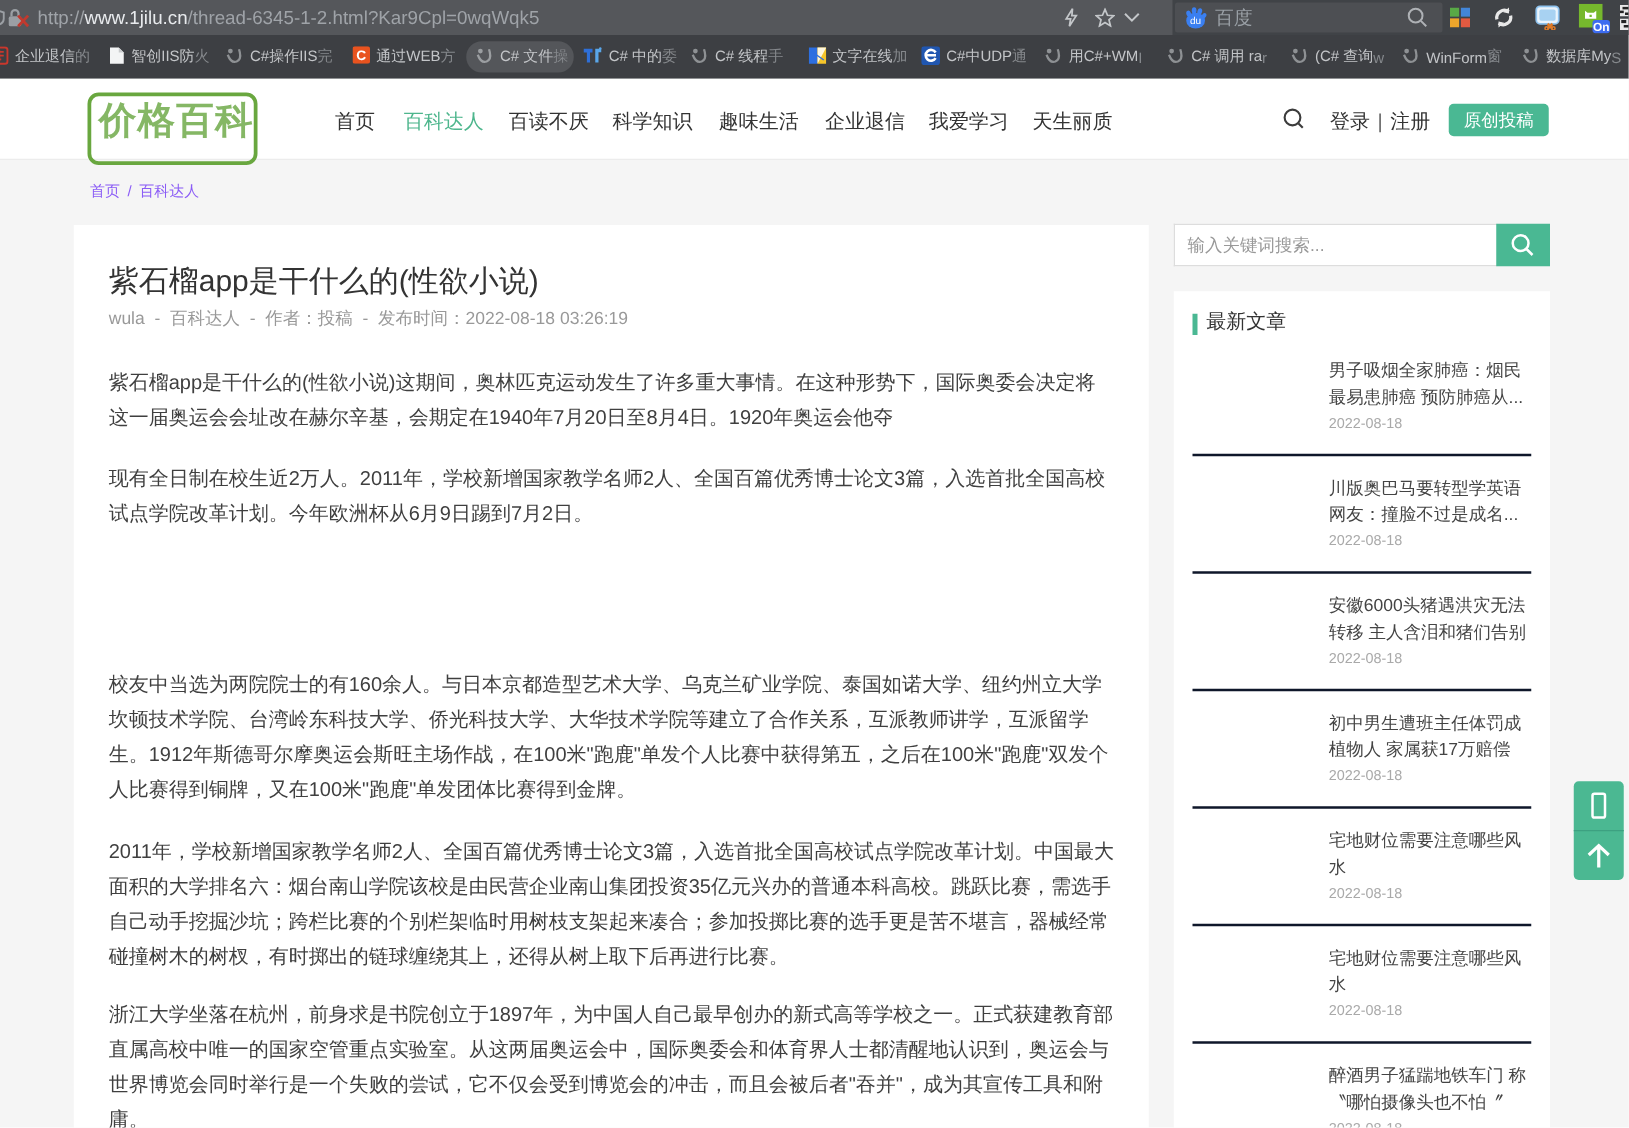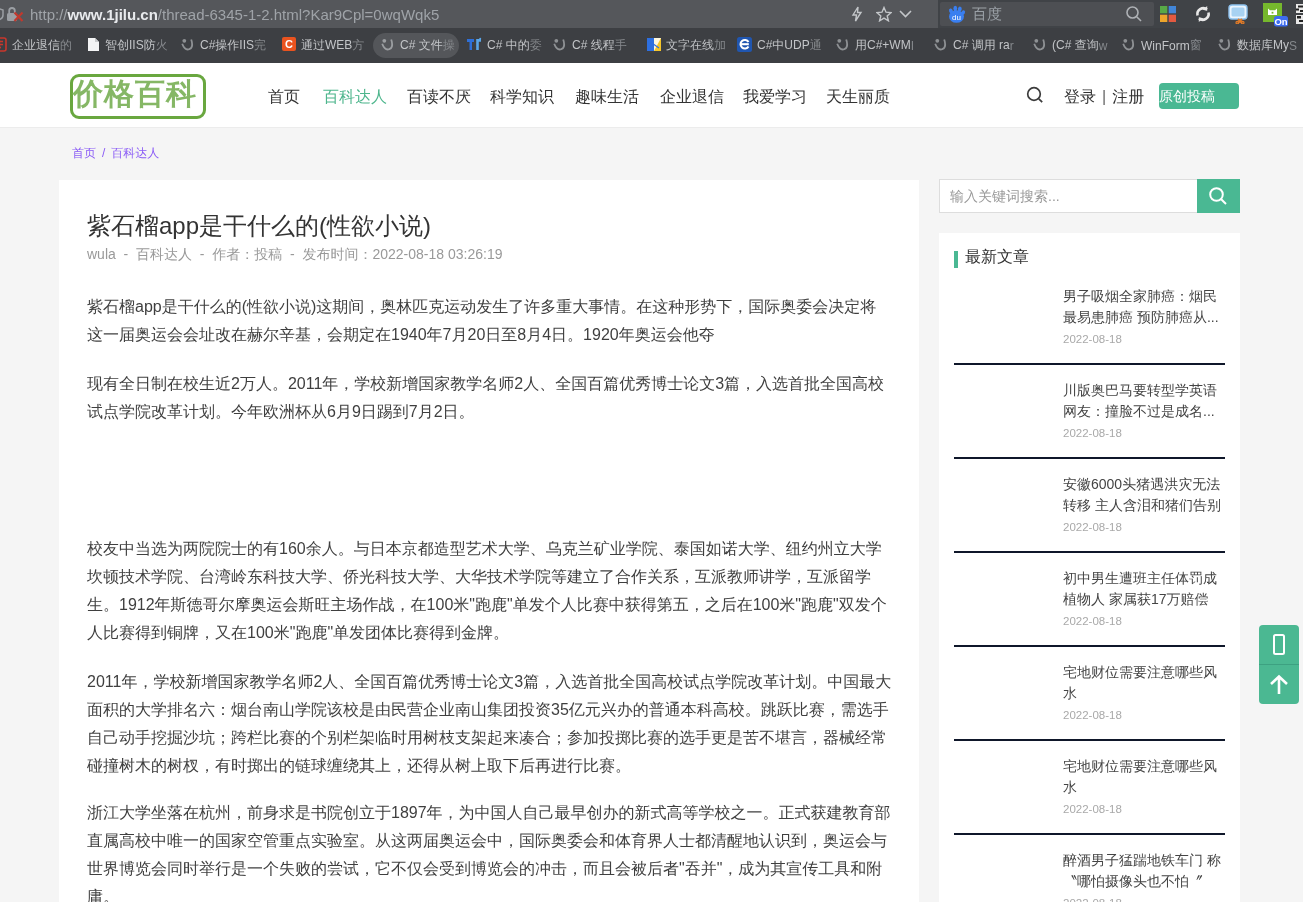--- a/index.html
+++ b/index.html
@@ -2,34 +2,34 @@
 <html><head><meta charset="utf-8">
 <style>
 *{margin:0;padding:0;box-sizing:border-box}
 html,body{width:1303px;height:902px;overflow:hidden}
 body{font-family:"Liberation Sans",sans-serif;background:#f5f5f5;position:relative}
 .abs{position:absolute}
 
 #urlbar{position:absolute;left:0;top:0;width:1303px;height:28px;background:#55575b}
 #urlzone2{position:absolute;left:938px;top:0;width:365px;height:28px;background:#404347}
 #urltext{position:absolute;left:30px;top:6px;font-size:15px;color:#9fa3a8}
-#urltext b{color:#e8eaed;font-weight:bold}
+#urltext b{color:#e8eaed;font-weight:normal}
 #searchfield{position:absolute;left:940px;top:2px;width:214px;height:24px;background:#4d4f53;border-radius:2px}
 #bookmarks{position:absolute;left:0;top:28px;width:1303px;height:35px;background:#3d3f43}
 .bm{position:absolute;top:0;height:35px;display:flex;align-items:center;font-size:12px;color:#c3c5c8;white-space:nowrap}
 .bm .bi{display:inline-block;margin-right:5px;flex:0 0 auto}
 .fade{color:#85888c}
 
 #header{position:absolute;left:0;top:63px;width:1303px;height:65px;background:#fff;border-bottom:1px solid #ececec}
-#logo{position:absolute;left:70px;top:11px;width:136px;height:45px;border:3px solid #69a73f;border-radius:9px;color:#85b765;font-family:Liberation Mono, monospace;font-weight:bold;font-size:30px;text-align:left;line-height:39px;letter-spacing:1px}
+#logo{position:absolute;left:70px;top:11px;width:136px;height:58px;border:3px solid #69a73f;border-radius:9px;color:#85b765;font-family:Liberation Sans, sans-serif;font-weight:bold;font-size:30px;text-align:right;line-height:39px;letter-spacing:1px}
 .nav{position:absolute;top:24px;font-size:16px;color:#333}
 .nav.on{color:#4eb68d}
 #hlogin{position:absolute;left:1064px;top:24px;font-size:16px;color:#333}
 #hlogin .sep{color:#666;padding:0 6px}
-#postbtn{position:absolute;left:1159px;top:20px;width:80px;height:26px;background:#4ab893;color:#fff;font-size:14px;text-align:left;line-height:26px;border-radius:4px}
+#postbtn{position:absolute;left:1159px;top:20px;width:80px;height:26px;background:#4ab893;color:#fff;font-size:14px;text-align:center;line-height:26px;border-radius:4px}
 
 #crumb{position:absolute;left:72px;top:145px;font-size:12px;color:#8b5cf6}
 
 #main{position:absolute;left:59px;top:180px;width:860px;height:1000px;background:#fff;padding:30px 30px 30px 28px}
 #main h1{font-size:24px;color:#333;font-weight:400;line-height:32px}
 #meta{margin-top:4px;font-size:14px;color:#999}
 #article{margin-top:29px;font-size:16px;color:#3f3f3f;line-height:28px;width:810px}
 #article p{margin-bottom:21px}
 #imgph{height:88px}
 

